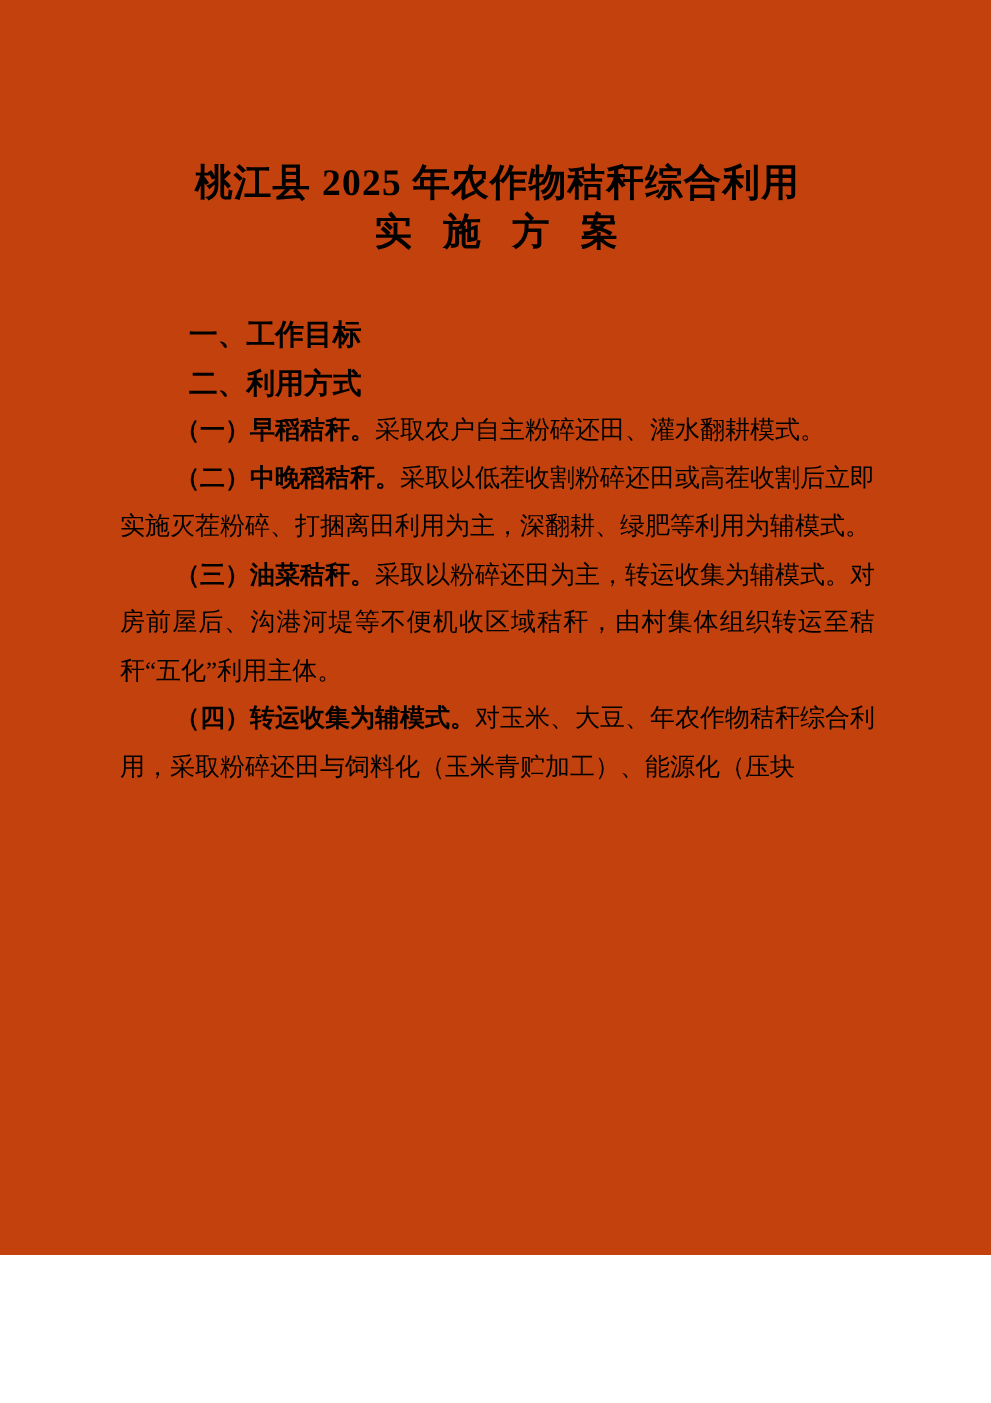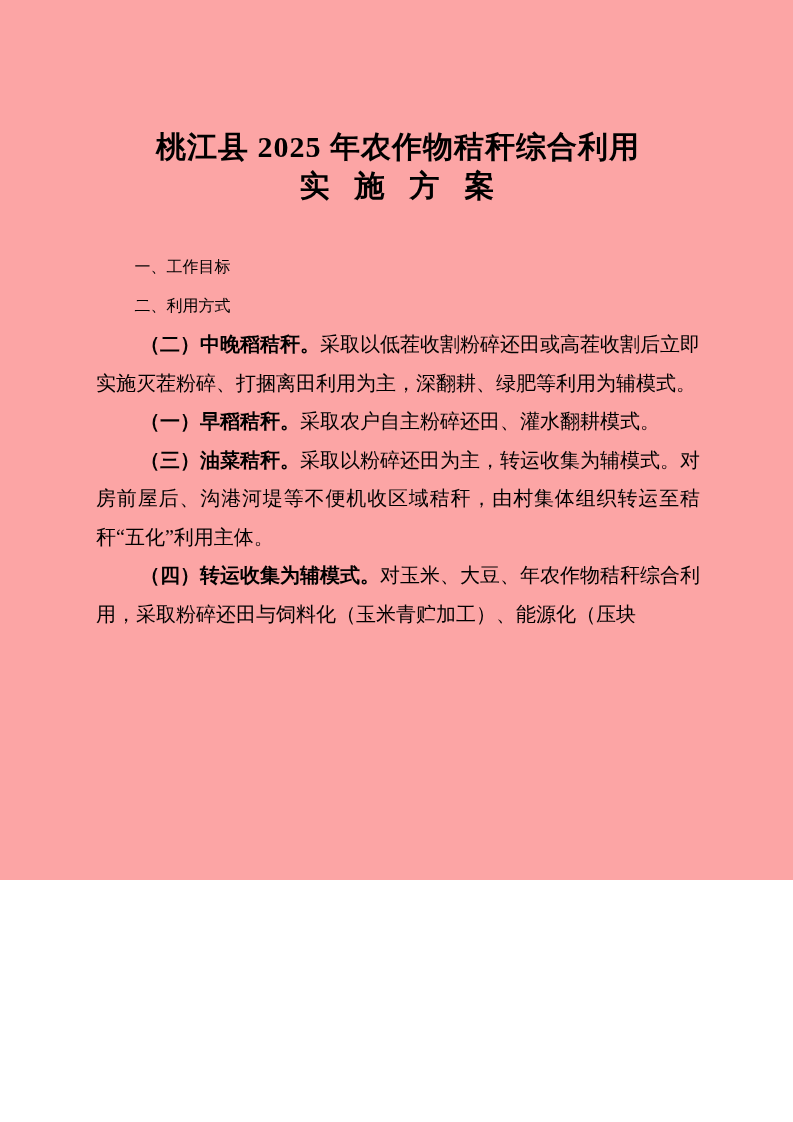--- a/index.html
+++ b/index.html
@@ -3,22 +3,22 @@
 <meta charset="utf-8">
 <style>
   html, body {
     margin: 0;
     padding: 0;
     background: #ffffff;
   }
   .page {
     position: relative;
     width: 793px;
-    height: 880px;
-    background: #fca5a5;
+    height: 1004px;
+    background: #c2410c;
     color: #000000;
     font-family: "Liberation Serif", "DejaVu Serif", serif;
     overflow: hidden;
   }
   .doc-title {
     position: absolute;
     top: 128px;
     left: 96px;
     width: 604px;
     text-align: center;
@@ -43,22 +43,22 @@
   }
   .doc-body p {
     margin: 0;
     padding: 0;
   }
   .para {
     text-indent: 2.2em;
   }
   .heading {
     font-family: "Liberation Sans", "DejaVu Sans", sans-serif;
-    font-weight: normal;
-    font-size: 16px;
+    font-weight: bold;
+    font-size: 23px;
     text-indent: 2.4em;
     text-align: left;
   }
   .item .lead {
     font-weight: bold;
   }
   .page-number {
     position: absolute;
     left: 133px;
     top: 1015px;
@@ -79,23 +79,23 @@
 
   <div class="doc-body">
 
 
     <p class="heading">一、工作目标</p>
 
 
     <p class="heading">二、利用方式</p>
 
 
+    <p class="para item"><span class="lead">（一）早稻秸秆。</span><span>采取农户自主粉碎还田、灌水翻耕模式。</span></p>
+
     <p class="para item"><span class="lead">（二）中晚稻秸秆。</span><span>采取以低茬收割粉碎还田或高茬收割后立即实施灭茬粉碎、打捆离田利用为主，深翻耕、绿肥等利用为辅模式。</span></p>
-
-    <p class="para item"><span class="lead">（一）早稻秸秆。</span><span>采取农户自主粉碎还田、灌水翻耕模式。</span></p>
 
     <p class="para item"><span class="lead">（三）油菜秸秆。</span><span>采取以粉碎还田为主，转运收集为辅模式。对房前屋后、沟港河堤等不便机收区域秸秆，由村集体组织转运至秸秆“五化”利用主体。</span></p>
 
     <p class="para item"><span class="lead">（四）转运收集为辅模式。</span><span>对玉米、大豆、年农作物秸秆综合利用，采取粉碎还田与饲料化（玉米青贮加工）、能源化（压块</span></p>
 
   </div>
 
   <div class="page-number">— 2 —</div>
 
 </div>

